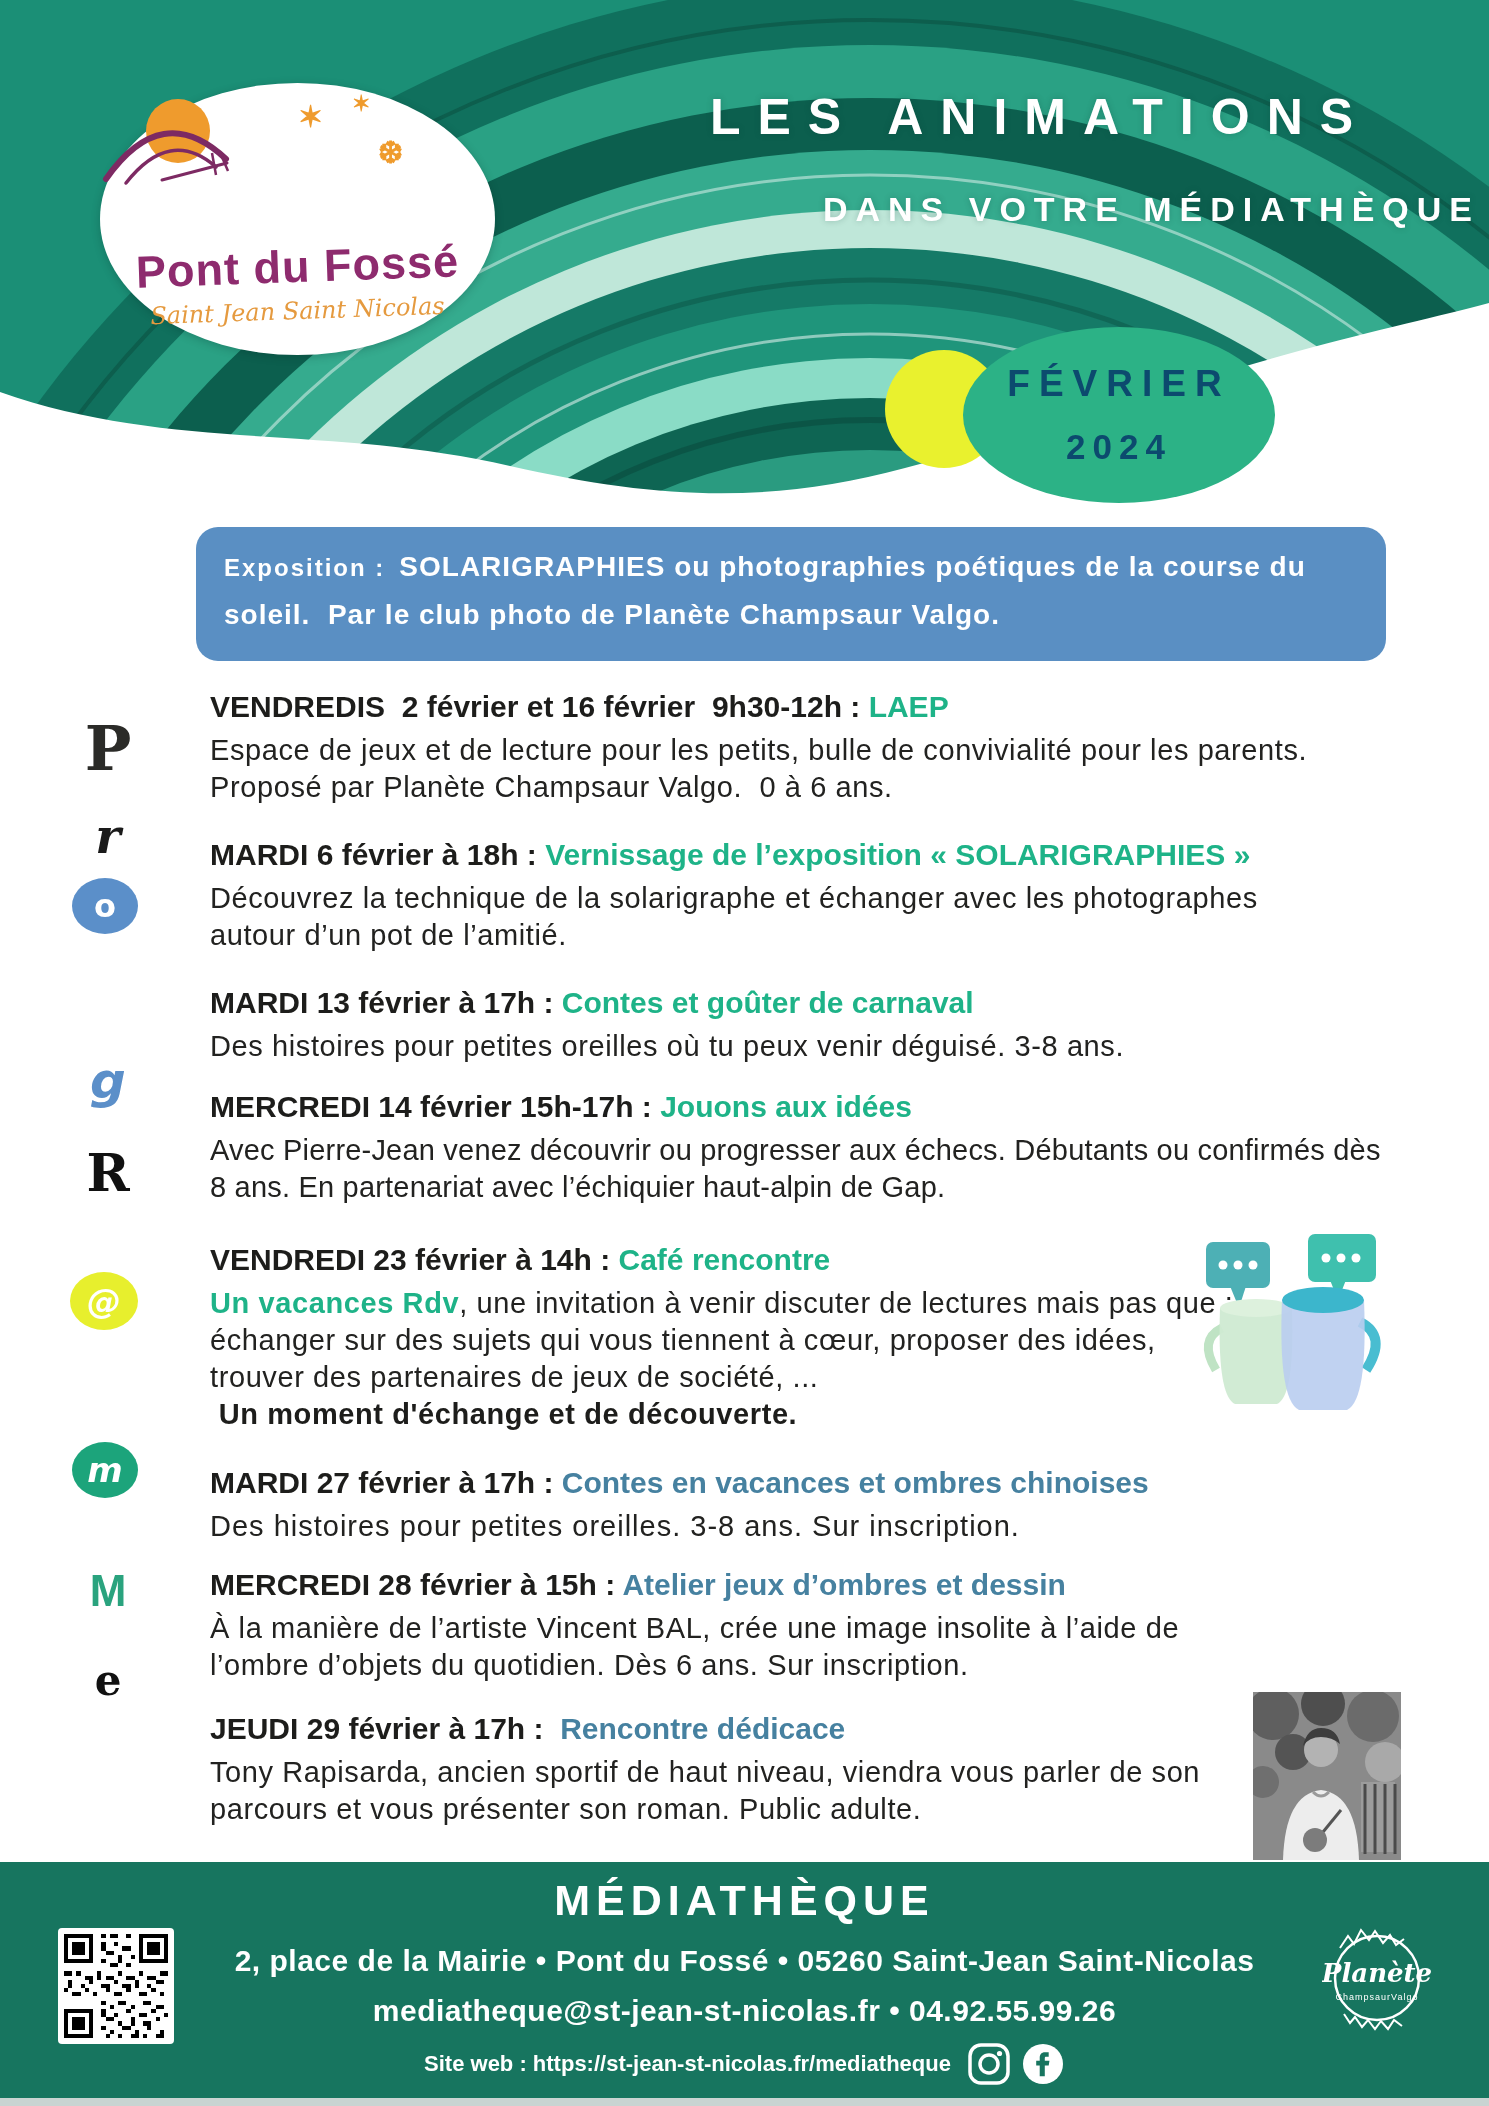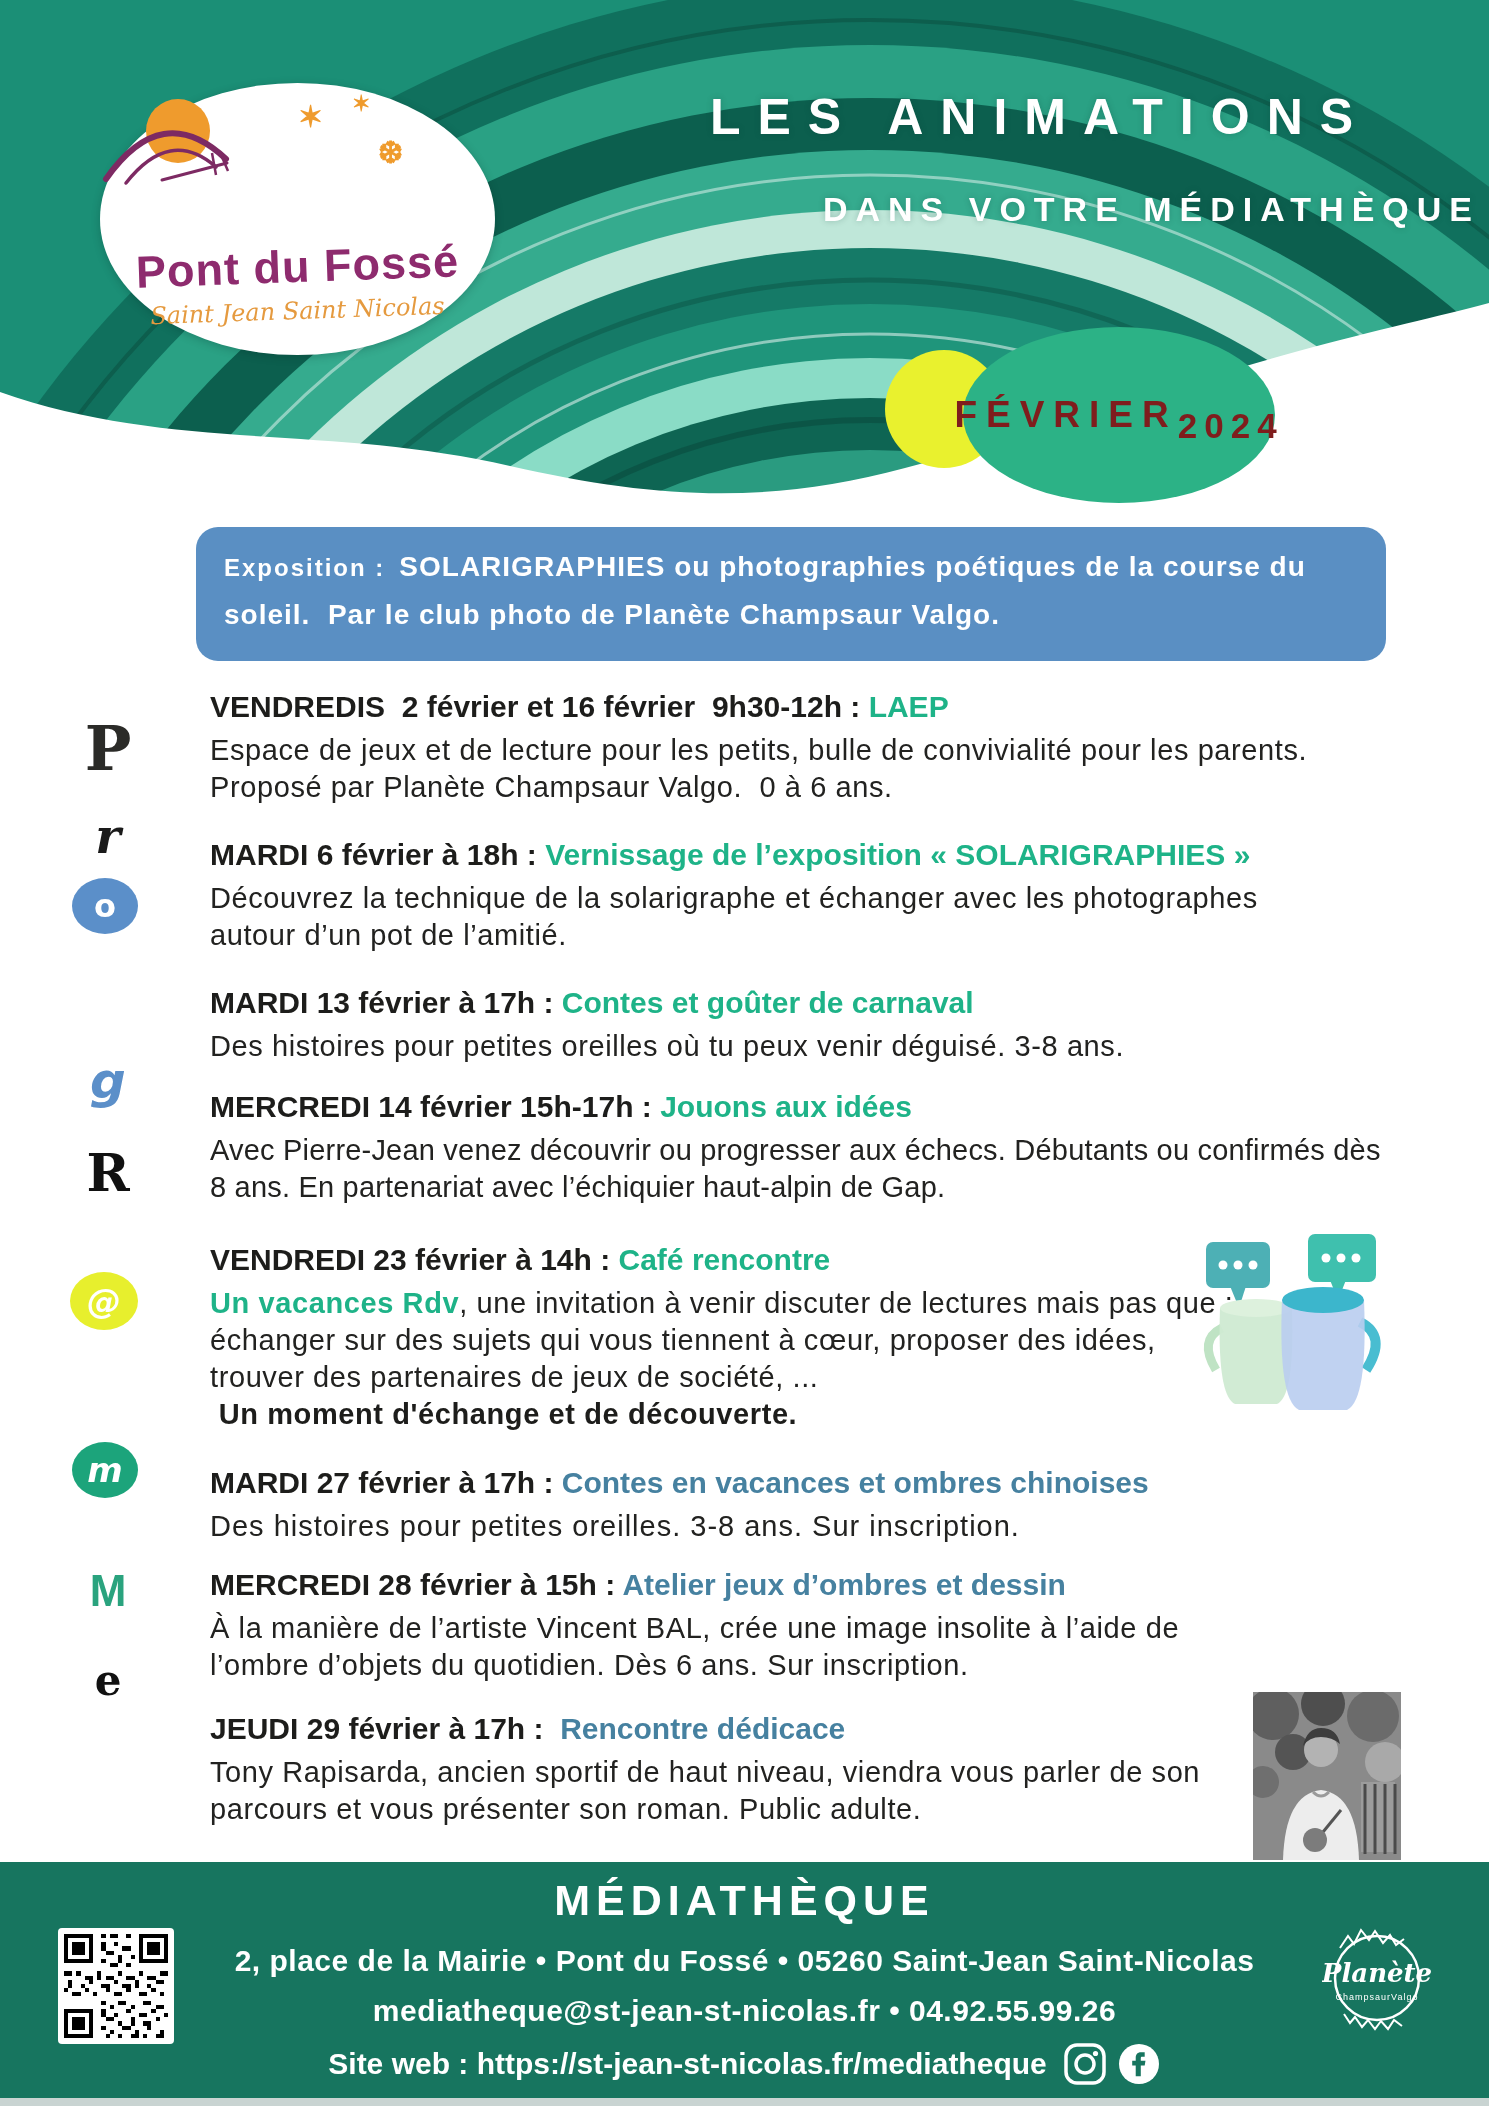--- a/index.html
+++ b/index.html
@@ -20,22 +20,22 @@
   .logo-sun{position:absolute;left:128px;top:42px;}
   .sparkle{position:absolute;color:#ef9b2d;font-weight:bold;}
   .logo-name{position:absolute;left:0;top:158px;width:100%;text-align:center;
     color:#8e2b6e;font-size:45px;font-weight:bold;transform:rotate(-2deg);letter-spacing:1px;}
   .logo-sub{position:absolute;left:0;top:214px;width:100%;text-align:center;
     color:#e59a3f;font-size:24px;font-style:italic;transform:rotate(-2deg);
     font-family:"DejaVu Serif",serif;}
   .yellow-dot{position:absolute;left:885px;top:350px;width:118px;height:118px;
     border-radius:50%;background:#e9f12e;}
   .green-badge{position:absolute;left:963px;top:327px;width:312px;height:176px;
-    border-radius:50%;background:#2cb286;display:flex;flex-direction:row;
-    justify-content:center;align-items:center;color:#7f1d1d;font-weight:bold;}
+    border-radius:50%;background:#2cb286;display:flex;flex-direction:column;
+    justify-content:center;align-items:center;color:#0c4a6e;font-weight:bold;}
   .green-badge .b1{font-size:37px;letter-spacing:9px;}
   .green-badge .b2{font-size:35px;letter-spacing:7px;margin-top:22px;}
 
   
   .expo-box{position:absolute;left:196px;top:527px;width:1190px;height:134px;
     background:#5a8fc3;border-radius:22px;color:#ffffff;
     padding:18px 28px;box-sizing:border-box;line-height:44px;}
   .expo-lead{font-size:24px;font-weight:bold;letter-spacing:2px;margin-right:14px;}
   .expo-body{font-size:28px;font-weight:bold;letter-spacing:1px;white-space:pre-wrap;}
 
@@ -57,21 +57,21 @@
   .author-photo{position:absolute;left:1253px;top:1692px;}
 
   
   .footer{position:absolute;left:0;top:1862px;width:1489px;height:236px;
     background:#17755f;color:#ffffff;}
   .footer-title{position:absolute;left:0;top:14px;width:100%;text-align:center;
     font-size:43px;font-weight:bold;letter-spacing:6px;}
   .footer-line{position:absolute;width:100%;text-align:center;font-weight:bold;}
   .f-address{top:82px;font-size:30px;letter-spacing:.5px;}
   .f-contact{top:132px;font-size:30px;letter-spacing:.5px;}
-  .f-site{top:180px;font-size:30px;display:flex;justify-content:center;gap:16px;align-items:center;}
+  .f-site{top:180px;font-size:22px;display:flex;justify-content:center;gap:16px;align-items:center;}
   .qr{position:absolute;left:58px;top:66px;background:#fff;padding:6px;border-radius:4px;}
   .planete-logo{position:absolute;left:1322px;top:48px;}
   .bottom-strip{position:absolute;left:0;top:2098px;width:1489px;height:8px;background:#c9d4d2;}
   .social{display:inline-flex;gap:10px;align-items:center;}
 </style>
 </head>
 <body>
 
 <div class="page">
 

